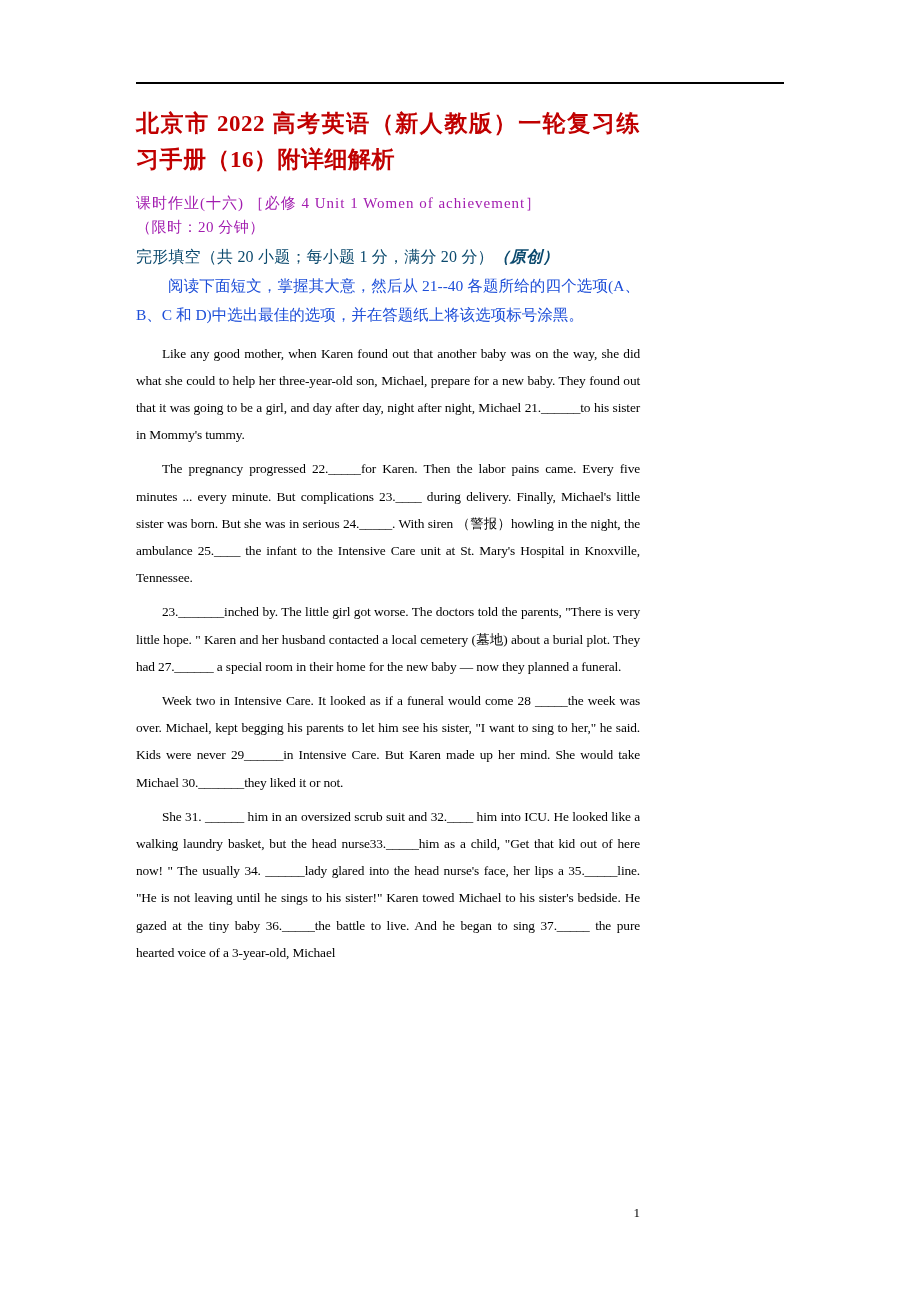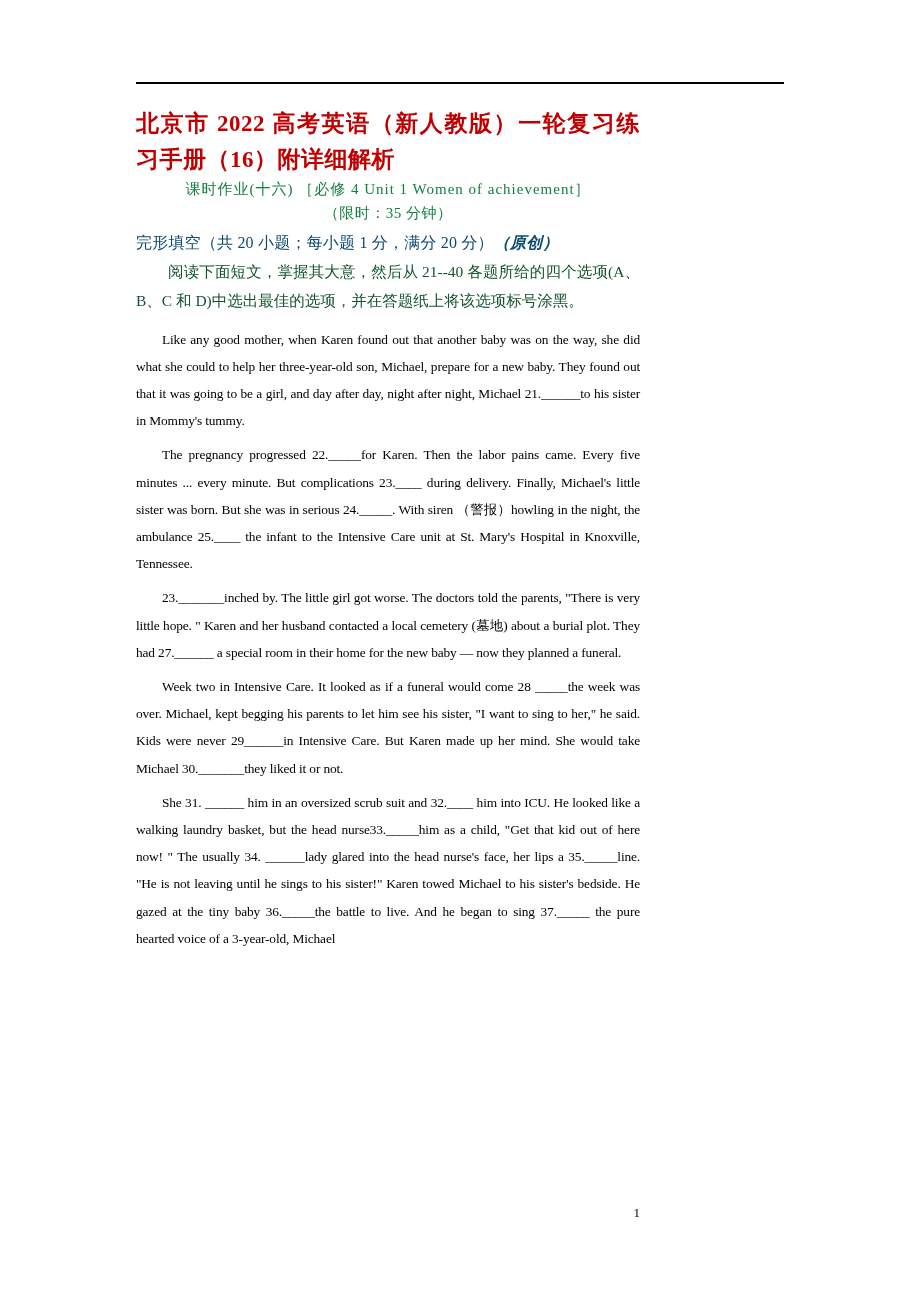--- a/index.html
+++ b/index.html
@@ -37,24 +37,24 @@
     padding-top: 106px;
     font-family: "Liberation Serif", serif;
     font-size: 23px;
     font-weight: bold;
     color: #c00000;
     line-height: 1.55;
     text-align: justify;
     letter-spacing: 0.5px;
   }
   .subtitle-block {
-    text-align: center;
+    margin-top: 14px;
     font-family: "Liberation Serif", serif;
     font-size: 15px;
-    color: #15803d;
+    color: #a21caf;
     line-height: 1.6;
   }
   .subtitle-line1 {
     letter-spacing: 1px;
   }
   .subtitle-line2 {
     letter-spacing: 0.5px;
   }
   .section-head {
     margin-top: 8px;
@@ -63,21 +63,21 @@
     font-family: "Liberation Serif", serif;
     letter-spacing: 0.2px;
   }
   .section-head .orig {
     font-weight: bold;
     font-style: italic;
   }
   .instr {
     margin-top: 4px;
     font-size: 15.5px;
-    color: #14532d;
+    color: #1d4ed8;
     line-height: 1.85;
     text-indent: 32px;
     text-align: justify;
   }
   .body-par {
     font-family: Liberation Serif, serif;
     font-size: 13.4px;
     line-height: 2.03;
     color: #000000;
     text-align: justify;
@@ -100,21 +100,21 @@
 <body>
 
 <div class="page">
 
   <div class="top-rule"></div>
 
   <h1 class="doc-title">北京市 2022 高考英语（新人教版）一轮复习练习手册（16）附详细解析</h1>
 
   <div class="subtitle-block">
     <div class="subtitle-line1">课时作业(十六)  ［必修 4  Unit 1 Women of achievement］</div>
-    <div class="subtitle-line2">（限时：35 分钟）</div>
+    <div class="subtitle-line2">（限时：20 分钟）</div>
   </div>
 
   <div class="section-head">
     <span>完形填空（共 20 小题；每小题 1 分，满分 20 分）</span><span class="orig">（原创）</span>
   </div>
 
   <div class="instr">阅读下面短文，掌握其大意，然后从 21--40 各题所给的四个选项(A、B、C 和 D)中选出最佳的选项，并在答题纸上将该选项标号涂黑。</div>
 
   <div class="body-par first">Like any good mother, when Karen found out that another baby was on the way, she did what she could to help her three-year-old son, Michael, prepare for a new baby. They found out that it was going to be a girl, and day after day, night after night, Michael 21.______to his sister in Mommy's tummy.</div>
   <div class="body-par">The pregnancy progressed 22._____for Karen. Then the labor pains came. Every five minutes ... every minute. But complications   23.____  during delivery. Finally, Michael's little sister was born. But she was in serious 24._____. With siren （警报）howling in the night, the ambulance 25.____ the infant to the Intensive Care unit at St. Mary's Hospital in Knoxville, Tennessee.</div>

